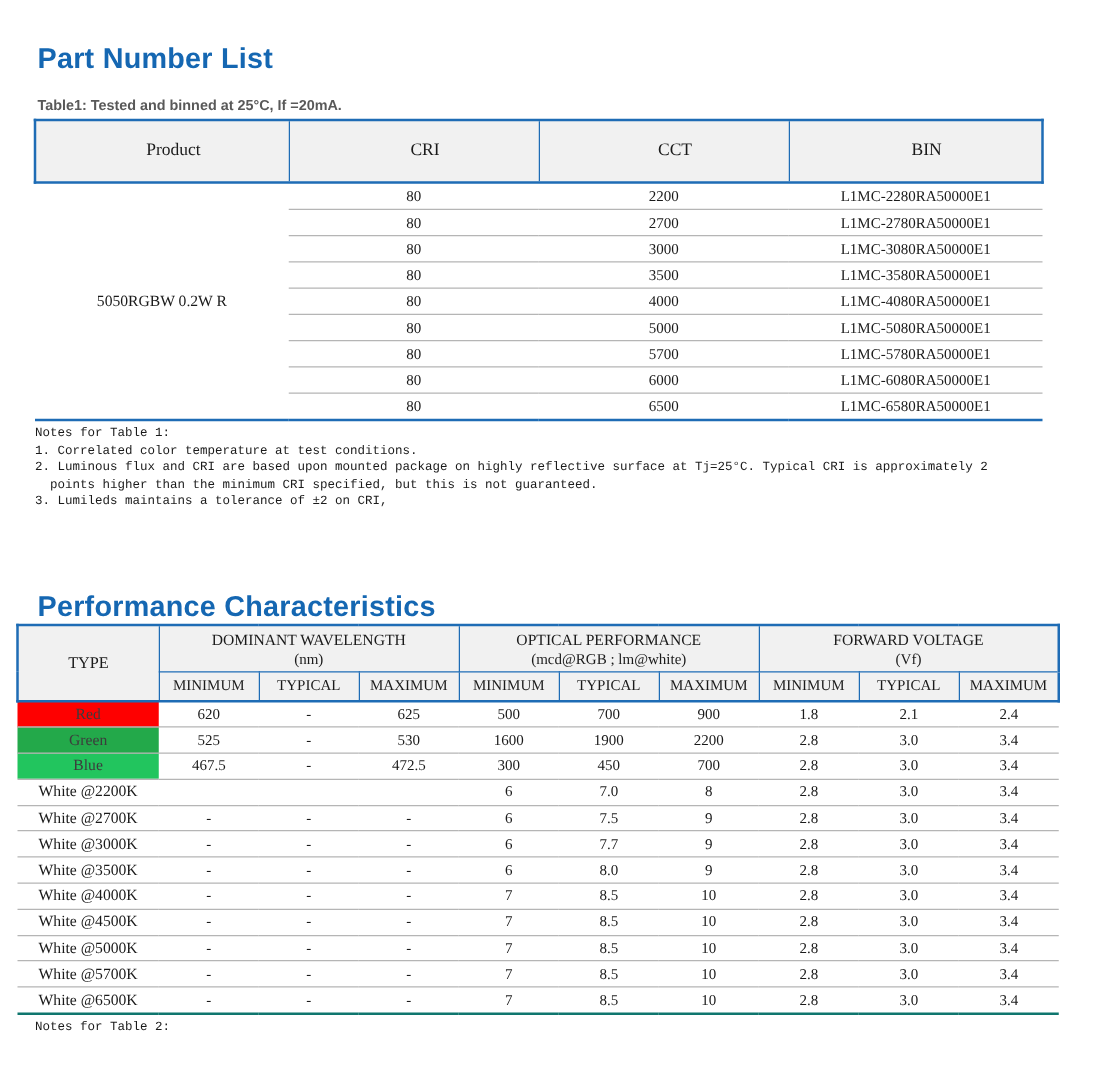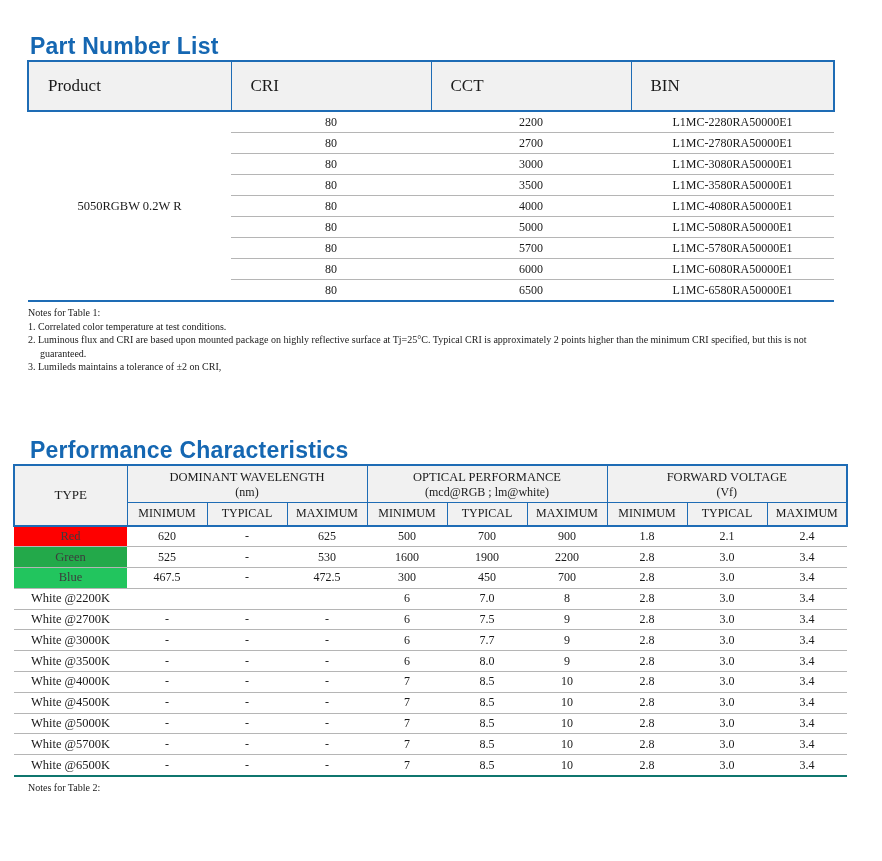--- a/index.html
+++ b/index.html
@@ -38,22 +38,22 @@
     font-size: 12px;
     color: #1a1a1a;
   }
   th { font-weight: normal; background: #f1f1f1; }
 
   
   .t1 { margin-left: 27px; width: 806px; }
   .t1 th {
     border: 1px solid #1e6cb5;
     height: 46px;
-    font-size: 17px;
-    text-align: left;
+    font-size: 14px;
+    text-align: center;
     padding-left: 19px;
   }
   .t1 th.b-left  { border-left-width: 2px; }
   .t1 th.b-right { border-right-width: 2px; }
   .t1 th { border-top-width: 2px; border-bottom-width: 2px; }
   .t1 td {
     text-align: center;
     height: 18px;
     border-bottom: 1px solid #b5b5b5;
   }
@@ -78,40 +78,41 @@
     border-bottom: 1px solid #b5b5b5;
   }
   .t2 tbody tr:last-child td { border-bottom: 2px solid #0f766e; }
   .t2 td.type-cell { font-size: 12.5px; }
   .t2 td.tinted { color: #3c3c3c; }
 
   
   .notes {
     margin: 4px 0 0 28px;
     width: 798px;
-    font-family: Liberation Serif, serif;
+    font-family: Liberation Mono, monospace;
     font-size: 10px;
     line-height: 13.5px;
     color: #1a1a1a;
   }
   .notes .notes-title { white-space: pre-wrap; }
   .notes .note {
     padding-left: 12px;
     text-indent: -12px;
     white-space: pre-wrap;
   }
 </style>
 </head>
 <body>
 
 <div class="page">
 
   <section class="sec1">
     <h1 class="section-title">Part Number List</h1>
 
+    <div class="tbl-label">Table1: Tested and binned at 25°C, If =20mA.</div>
 
     <table class="t1">
       <colgroup>
         <col style="width:203px">
           <col style="width:200px">
         <col style="width:200px">
           <col style="width:203px">
       </colgroup>
       <thead>
         <tr>

